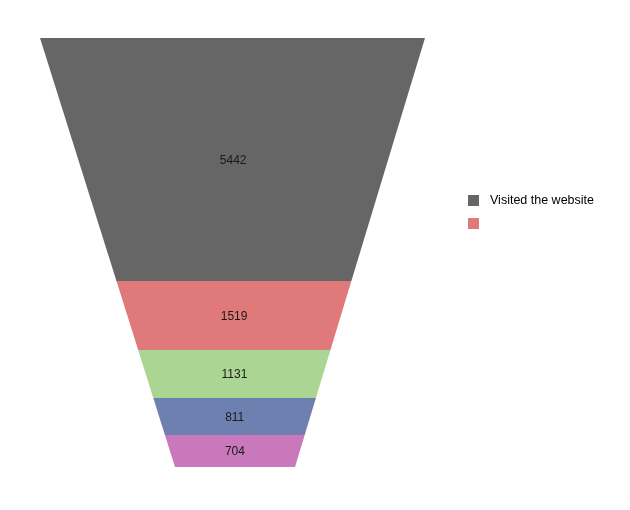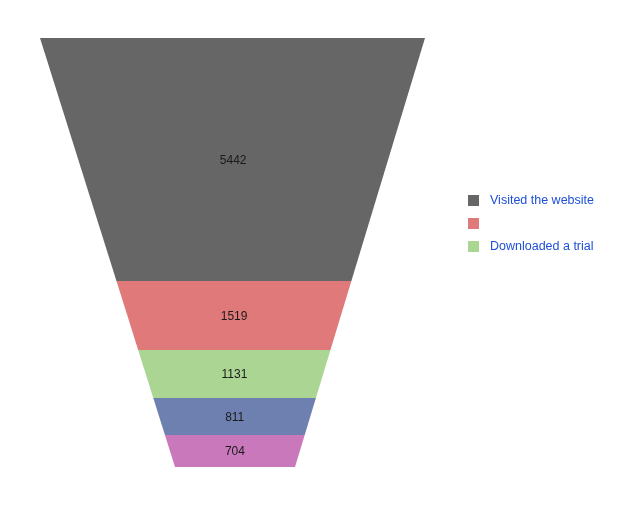--- a/index.html
+++ b/index.html
@@ -42,21 +42,21 @@
   }
   .legend-swatch {
     width: 11px;
     height: 11px;
     flex: 0 0 11px;
   }
   .legend-label {
     margin-left: 11px;
     font-family: "Liberation Sans", sans-serif;
     font-size: 12.5px;
-    color: #1d4ed8;
+    color: #000000;
     white-space: nowrap;
     line-height: 1;
   }
 </style>
 </head>
 <body>
 
 <div id="chart-root">
 
   <svg id="funnel-svg" viewBox="0 0 630 510" xmlns="http://www.w3.org/2000/svg">
@@ -77,19 +77,15 @@
   </svg>
 
   <div id="legend">
       <div class="legend-row">
         <span class="legend-swatch" style="background: rgb(102, 102, 102);"></span>
         <span class="legend-label">Visited the website</span>
       </div>
       <div class="legend-row">
         <span class="legend-swatch" style="background: rgb(224, 122, 122);"></span>
       </div>
-      <div class="legend-row">
-        <span class="legend-swatch" style="background: rgb(171, 213, 147);"></span>
-        <span class="legend-label">Downloaded a trial</span>
-      </div>
     </div>
 
 </div>
 
 </body></html>

